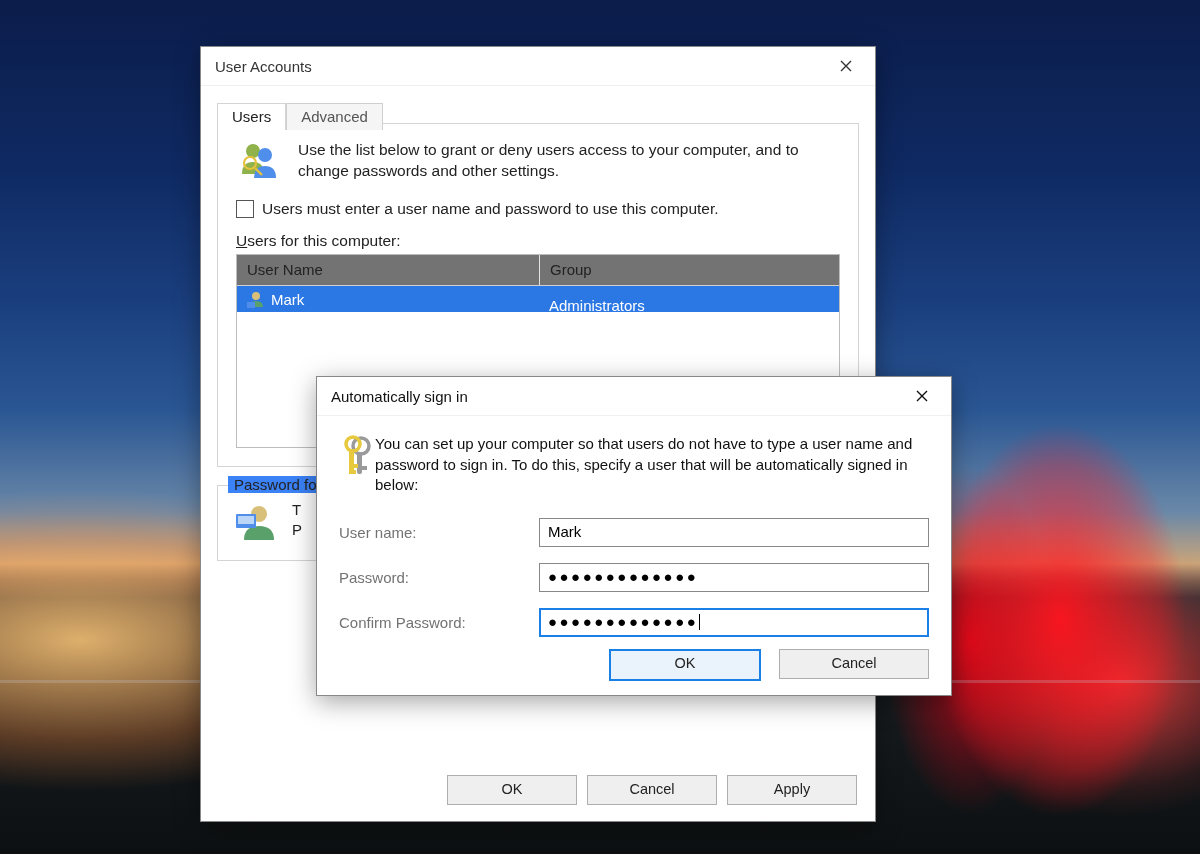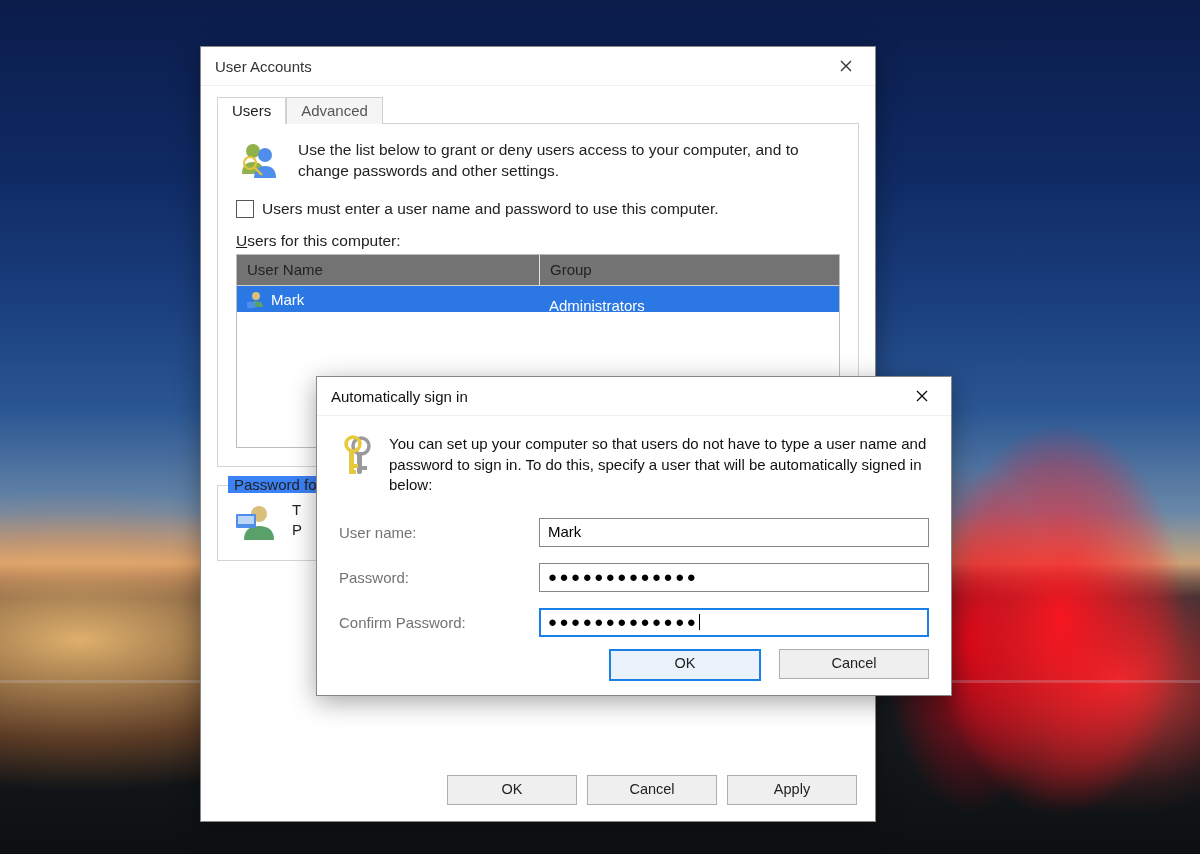--- a/index.html
+++ b/index.html
@@ -62,21 +62,21 @@
     display: flex; align-items: flex-end;
     margin: 10px 0 0 16px;
   }
   .tab {
     padding: 4px 14px 5px 14px;
     border: 1px solid #cfcfcf;
     border-bottom: none;
     background: #f5f5f5;
     color: #555;
     position: relative;
-    top: 1px;
+    top: 7px;
     font-size: 15px;
     cursor: default;
   }
   .tab.active {
     background: #fff;
     color: #222;
     border-color: #d4d4d4;
     z-index: 2;
   }
   .tabpanel {
@@ -150,21 +150,21 @@
   .wbtn.primary {
     border: 2px solid #1a7fe6;
     background: #eaf3fc;
     line-height:24px;
   }
   
   #dlg-auto {
     z-index: 5;
   }
   .auto-body { padding: 18px 22px 14px 22px;}
-  .auto-row { display:flex; gap: 14px; align-items:flex-start;}
+  .auto-row { display:flex; align-items:flex-start;}
   .keys-icon { flex: 0 0 36px; height:48px;}
   .auto-text { font-size:15px; line-height:1.38; color:#111;}
   .form-grid {
     display:grid;
     grid-template-columns: 180px 1fr;
     gap: 16px 20px;
     margin: 22px 0 12px 0;
     align-items:center;
   }
   .ffield {

